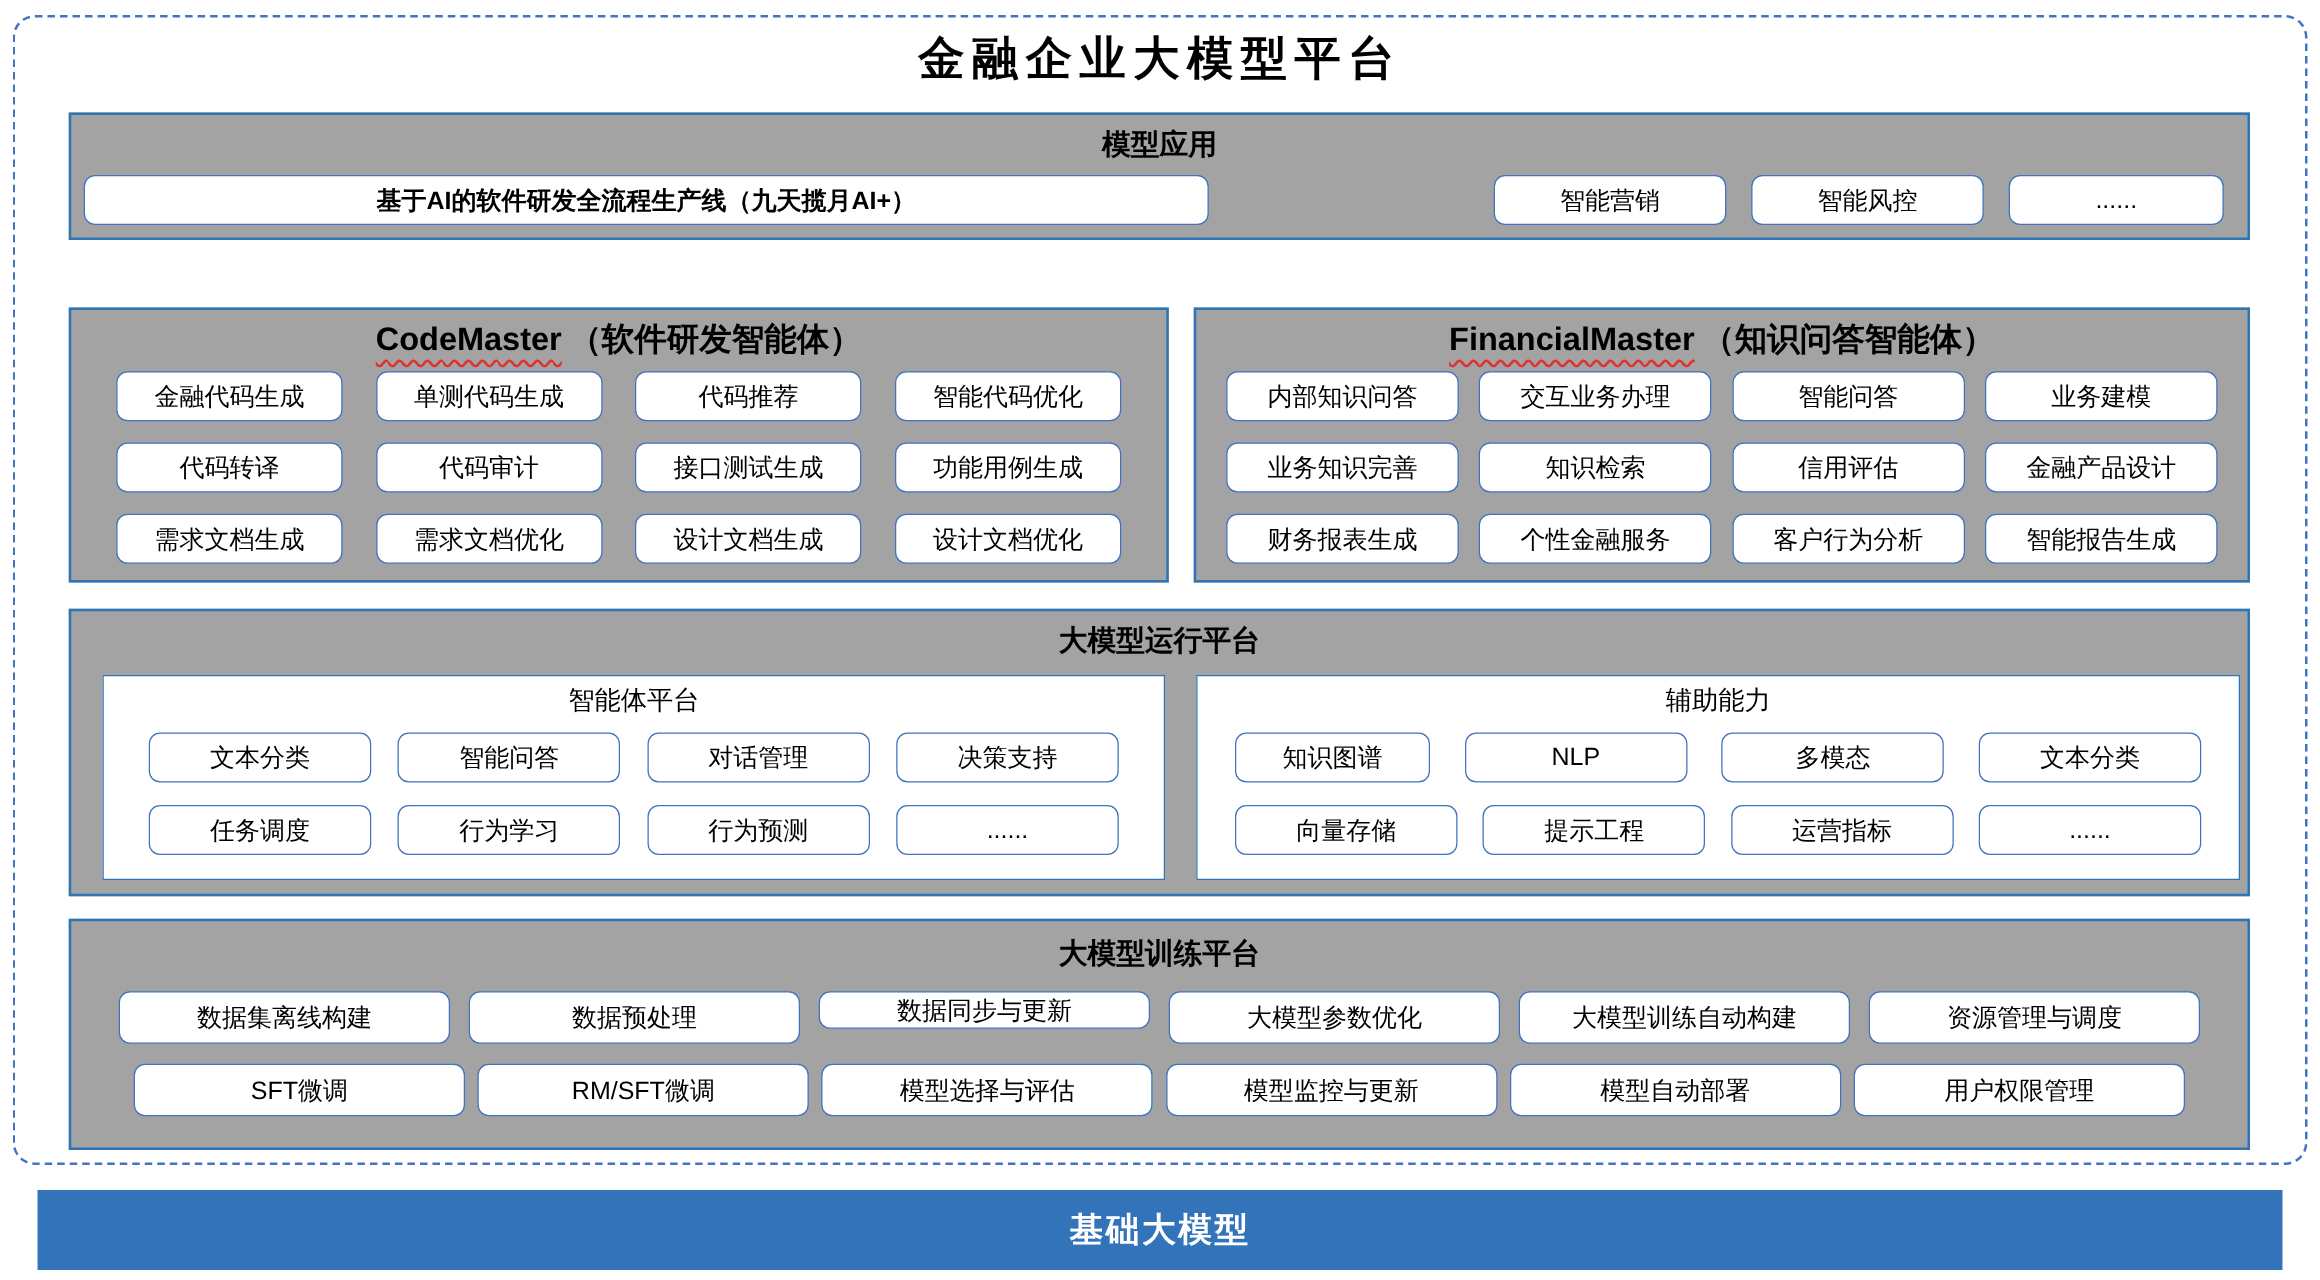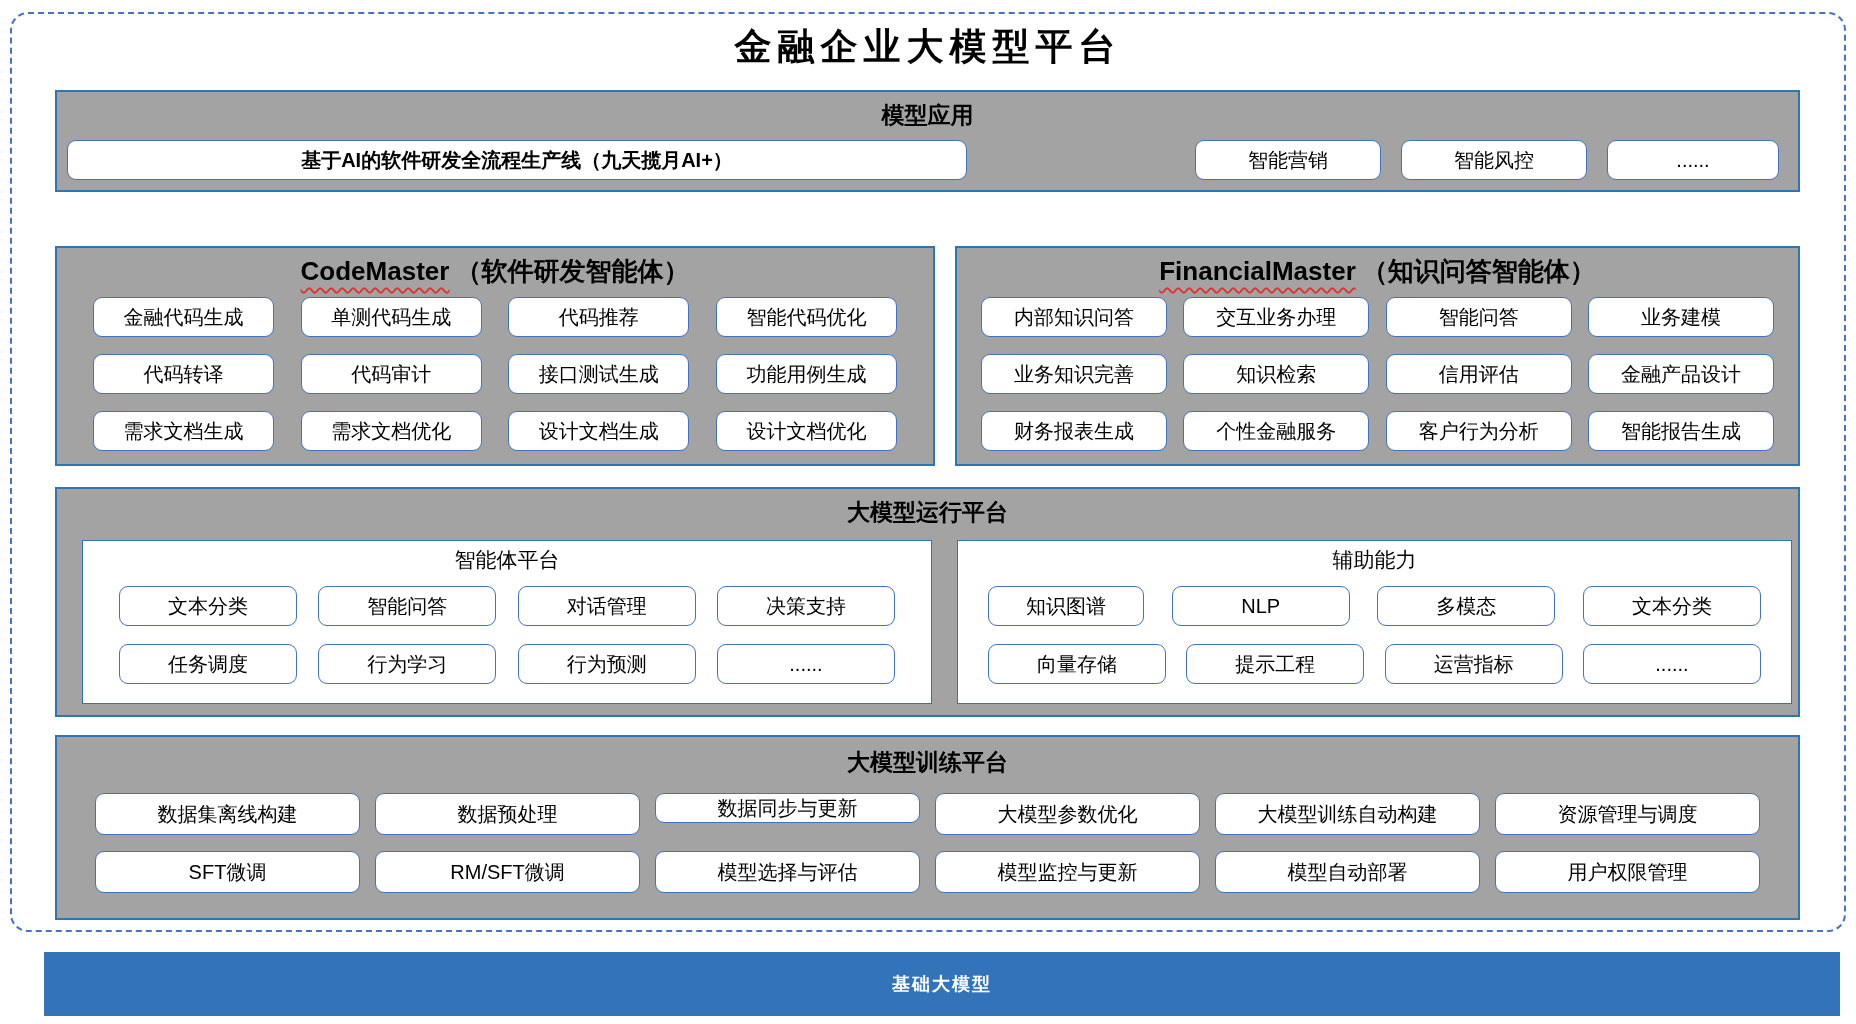--- a/index.html
+++ b/index.html
@@ -66,21 +66,21 @@
     background:#fff;
   }
   .subbox .sub-title{
     position:absolute;left:0;right:0;top:5px;
     text-align:center;font-size:21px;font-weight:normal;
   }
   .base-bar{
     position:absolute;left:30px;top:952px;width:1796px;height:64px;
     background:var(--bar_bg,#3273B9);
     display:flex;align-items:center;justify-content:center;
-    color:var(--bar_text,#fff);font-size:18px;font-weight:bold;letter-spacing:2px;margin-left:14px;
+    color:var(--bar_text,#fff);font-size:27px;font-weight:bold;letter-spacing:2px;
   }
 </style>
 </head>
 <body>
 
 <div class="canvas">
 
   <div class="outer-frame"></div>
 
   <div class="main-title">金融企业大模型平台</div>
@@ -180,21 +180,21 @@
   <section class="sec" style="left:55px;top:735px;width:1745px;height:185px;">
     <div class="sec-title" style="top:10px;">大模型训练平台</div>
     <div class="brow" style="top:56px;padding:0 38px;">
       <div class="box" style="width:265px;height:42px;">数据集离线构建</div>
       <div class="box" style="width:265px;height:42px;">数据预处理</div>
       <div class="box" style="width:265px;height:30px;">数据同步与更新</div>
       <div class="box" style="width:265px;height:42px;">大模型参数优化</div>
       <div class="box" style="width:265px;height:42px;">大模型训练自动构建</div>
       <div class="box" style="width:265px;height:42px;">资源管理与调度</div>
     </div>
-    <div class="brow" style="top:114px;padding:0 38px;">
+    <div class="brow" style="top:114px;padding:0 50px;">
       <div class="box" style="width:265px;height:42px;">SFT微调</div>
       <div class="box" style="width:265px;height:42px;">RM/SFT微调</div>
       <div class="box" style="width:265px;height:42px;">模型选择与评估</div>
       <div class="box" style="width:265px;height:42px;">模型监控与更新</div>
       <div class="box" style="width:265px;height:42px;">模型自动部署</div>
       <div class="box" style="width:265px;height:42px;">用户权限管理</div>
     </div>
   </section>
 
   <div class="base-bar">

